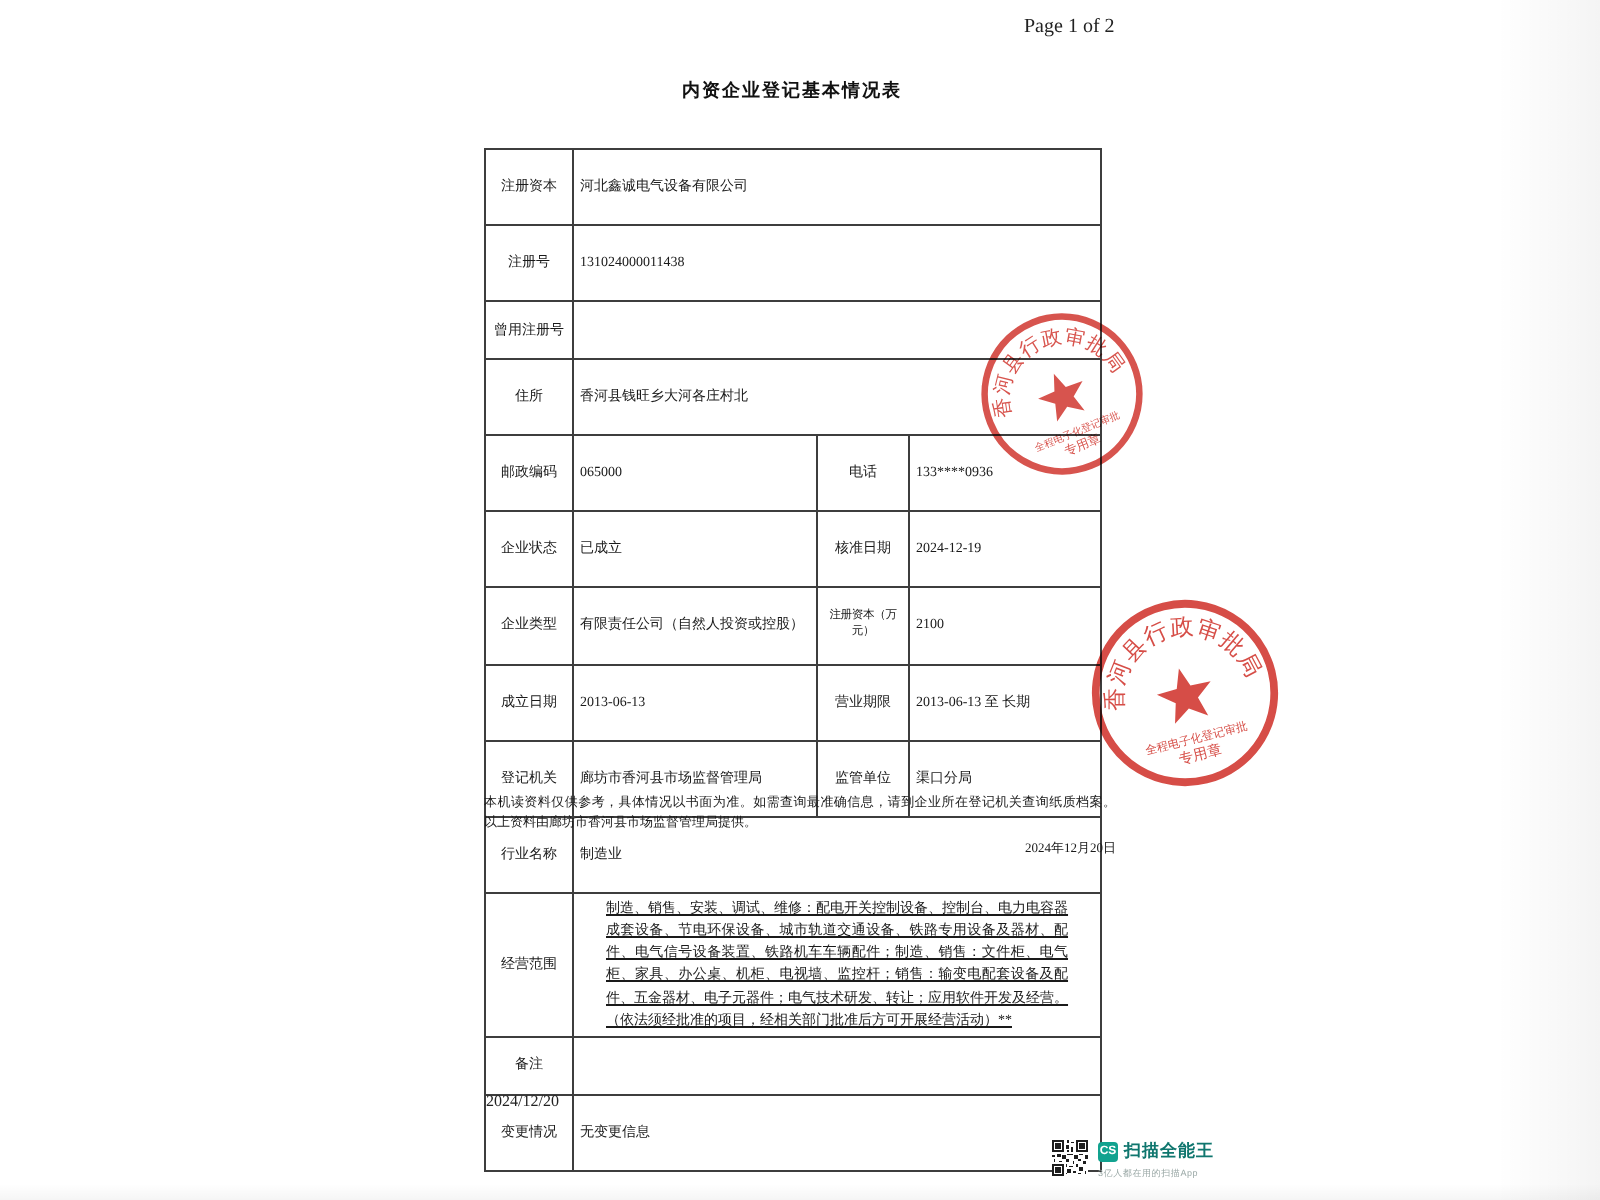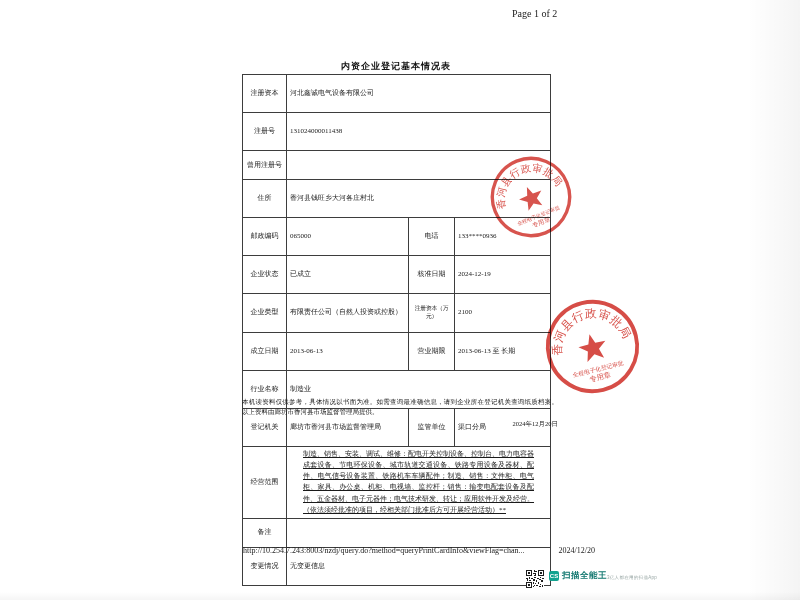--- a/index.html
+++ b/index.html
@@ -8,21 +8,21 @@
     background:#ffffff;color:#1c1c1c;
     font-family:"Liberation Serif","DejaVu Serif",serif;
   }
   .scan-edge-right{position:absolute;top:0;right:0;width:52px;height:600px;
     background:linear-gradient(to right,rgba(0,0,0,0),rgba(0,0,0,0.045));}
   .scan-edge-bottom{position:absolute;left:0;bottom:0;width:800px;height:8px;
     background:linear-gradient(to bottom,rgba(0,0,0,0),rgba(0,0,0,0.04));}
 
   .page-indicator{position:absolute;left:512px;top:8px;font-size:10px;color:#222;text-align:right;}
 
-  .doc-title{position:absolute;left:242px;top:60px;width:308px;text-align:center;
+  .doc-title{position:absolute;left:242px;top:39px;width:308px;text-align:center;
     font-size:9px;font-weight:bold;letter-spacing:1px;color:#111;}
 
   table.reg-table{position:absolute;left:242px;top:74px;width:308px;
     border-collapse:collapse;table-layout:fixed;}
   .reg-table td{border:1px solid #3d3d3d;font-size:7px;line-height:1.3;
     padding:14px 3px;vertical-align:middle;color:#1a1a1a;word-break:break-all;}
   .reg-table td.lbl{text-align:center;padding:1px 2px;}
   .reg-table td.sm{font-size:5.8px;letter-spacing:-0.2px;}
   tr.h18{height:18px;} tr.h27{height:27px;} tr.h22{height:22px;}
   tr.h60{height:60px;} tr.h14{height:14px;} tr.h16{height:16px;}
@@ -38,21 +38,21 @@
   .url-line .url{white-space:nowrap;overflow:hidden;}
 
   .stamp{position:absolute;color:#cf2e26;opacity:0.82;mix-blend-mode:multiply;pointer-events:none;}
   .stamp svg{width:100%;height:100%;}
   .stamp1{left:489px;top:155px;width:84px;height:84px;transform:rotate(-22deg);}
   .stamp2{left:544px;top:298px;width:97px;height:97px;transform:rotate(-14deg);opacity:0.85;}
 
   .scanner{position:absolute;left:526px;top:570px;display:flex;gap:5px;align-items:flex-start;
     font-family:"Liberation Sans","DejaVu Sans",sans-serif;}
   .qr{width:18px;height:18px;display:block;}
-  .cs-col{display:flex;flex-direction:row;align-items:center;}
+  .cs-col{display:flex;flex-direction:column;}
   .cs-row{display:flex;align-items:center;gap:3px;}
   .cs-badge{width:10px;height:10px;border-radius:2px;background:#12a28f;color:#fff;
     font-size:6px;font-weight:bold;display:flex;align-items:center;justify-content:center;}
   .cs-name{font-size:8.5px;font-weight:bold;color:#0f766e;letter-spacing:0.5px;}
   .cs-tagline{font-size:4.5px;color:#9aa8a6;margin-top:2px;letter-spacing:0.3px;}
 </style>
 </head>
 <body>
 
 <div class="scan-edge-right"></div>
@@ -104,28 +104,28 @@
     <td class="lbl sm">注册资本（万元）</td>
     <td>2100</td>
   </tr>
   <tr class="h18">
     <td class="lbl">成立日期</td>
     <td>2013-06-13</td>
     <td class="lbl">营业期限</td>
     <td>2013-06-13 至 长期</td>
   </tr>
   <tr class="h18">
-    <td class="lbl">行业名称</td>
-    <td colspan="3">制造业</td>
-  </tr>
-  <tr class="h18">
     <td class="lbl">登记机关</td>
     <td>廊坊市香河县市场监督管理局</td>
     <td class="lbl">监管单位</td>
     <td>渠口分局</td>
+  </tr>
+  <tr class="h18">
+    <td class="lbl">行业名称</td>
+    <td colspan="3">制造业</td>
   </tr>
   <tr class="h60">
     <td class="lbl">经营范围</td>
     <td colspan="3" class="scope">制造、销售、安装、调试、维修：配电开关控制设备、控制台、电力电容器成套设备、节电环保设备、城市轨道交通设备、铁路专用设备及器材、配件、电气信号设备装置、铁路机车车辆配件；制造、销售：文件柜、电气柜、家具、办公桌、机柜、电视墙、监控杆；销售：输变电配套设备及配件、五金器材、电子元器件；电气技术研发、转让；应用软件开发及经营。（依法须经批准的项目，经相关部门批准后方可开展经营活动）**</td>
   </tr>
   <tr class="h14">
     <td class="lbl">备注</td>
     <td colspan="3"></td>
   </tr>
   <tr class="h16">
@@ -161,21 +161,20 @@
       </defs>
     <text font-size="12" letter-spacing="0.5" fill="currentColor" font-family="Liberation Serif, serif">
       <textPath href="#arc2" startOffset="50%" text-anchor="middle">香河县行政审批局</textPath>
     </text>
     <text x="50" y="76" font-size="6" text-anchor="middle" fill="currentColor">全程电子化登记审批</text>
     <text x="50" y="85" font-size="7.5" text-anchor="middle" fill="currentColor">专用章</text>
   </svg>
 </div>
 
 <div class="url-line">
-  <span class="url">http://10.254.7.243:8003/nzdj/query.do?method=queryPrintCardInfo&amp;viewFlag=chan...</span>
   <span>2024/12/20</span>
 </div>
 
 <div class="scanner">
   <svg class="qr" viewBox="0 0 21 21" shape-rendering="crispEdges">
     <rect x="0" y="0" width="21" height="21" fill="#fff"></rect>
     <g fill="#1d1d1d">
       <rect x="0" y="0" width="7" height="7"></rect>
         <rect x="14" y="0" width="7" height="7"></rect>
         <rect x="0" y="14" width="7" height="7"></rect>

